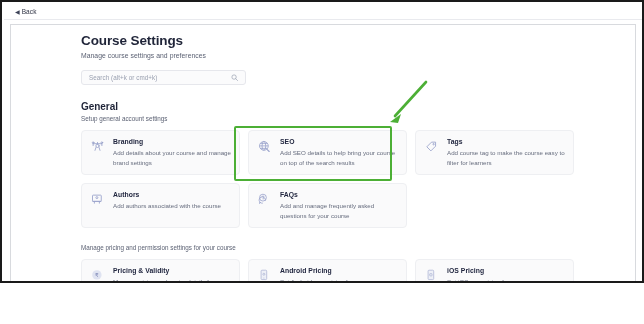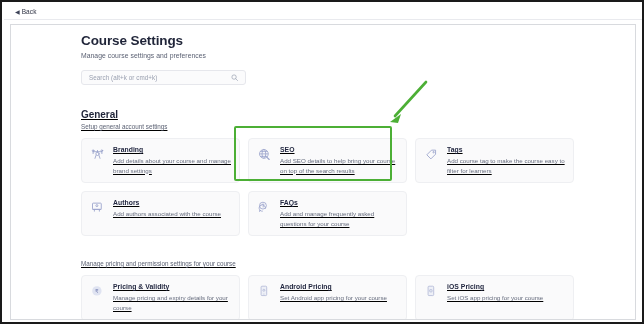--- a/index.html
+++ b/index.html
@@ -10,21 +10,21 @@
   body {
     width: 644px;
     height: 324px;
     overflow: hidden;
     font-family: "Liberation Sans", sans-serif;
     -webkit-font-smoothing: antialiased;
   }
   #screen {
     position: relative;
     width: 644px;
-    height: 324px;
+    height: 283px;
     box-sizing: border-box;
     border: 2px solid #1a1a1a;
     background: #ffffff;
     overflow: hidden;
   }
   
   .topbar {
     position: absolute;
     left: 2px;
     top: 2px;
@@ -101,21 +101,21 @@
     box-sizing: border-box;
     cursor: text;
   }
   .search-placeholder {
     font-size: 6.3px;
     color: #9aa0b0;
     letter-spacing: 0.05px;
   }
   .search-icon svg { display: block; }
   
-  .section { margin-top: 24px; text-decoration: underline; }
+  .section { margin-top: 16px; }
   .section-title {
     font-size: 10px;
     font-weight: bold;
     color: #1f2438;
     letter-spacing: -0.05px;
   }
   .section-subtitle {
     font-size: 6.3px;
     color: #5b6173;
     margin-top: 3px;

